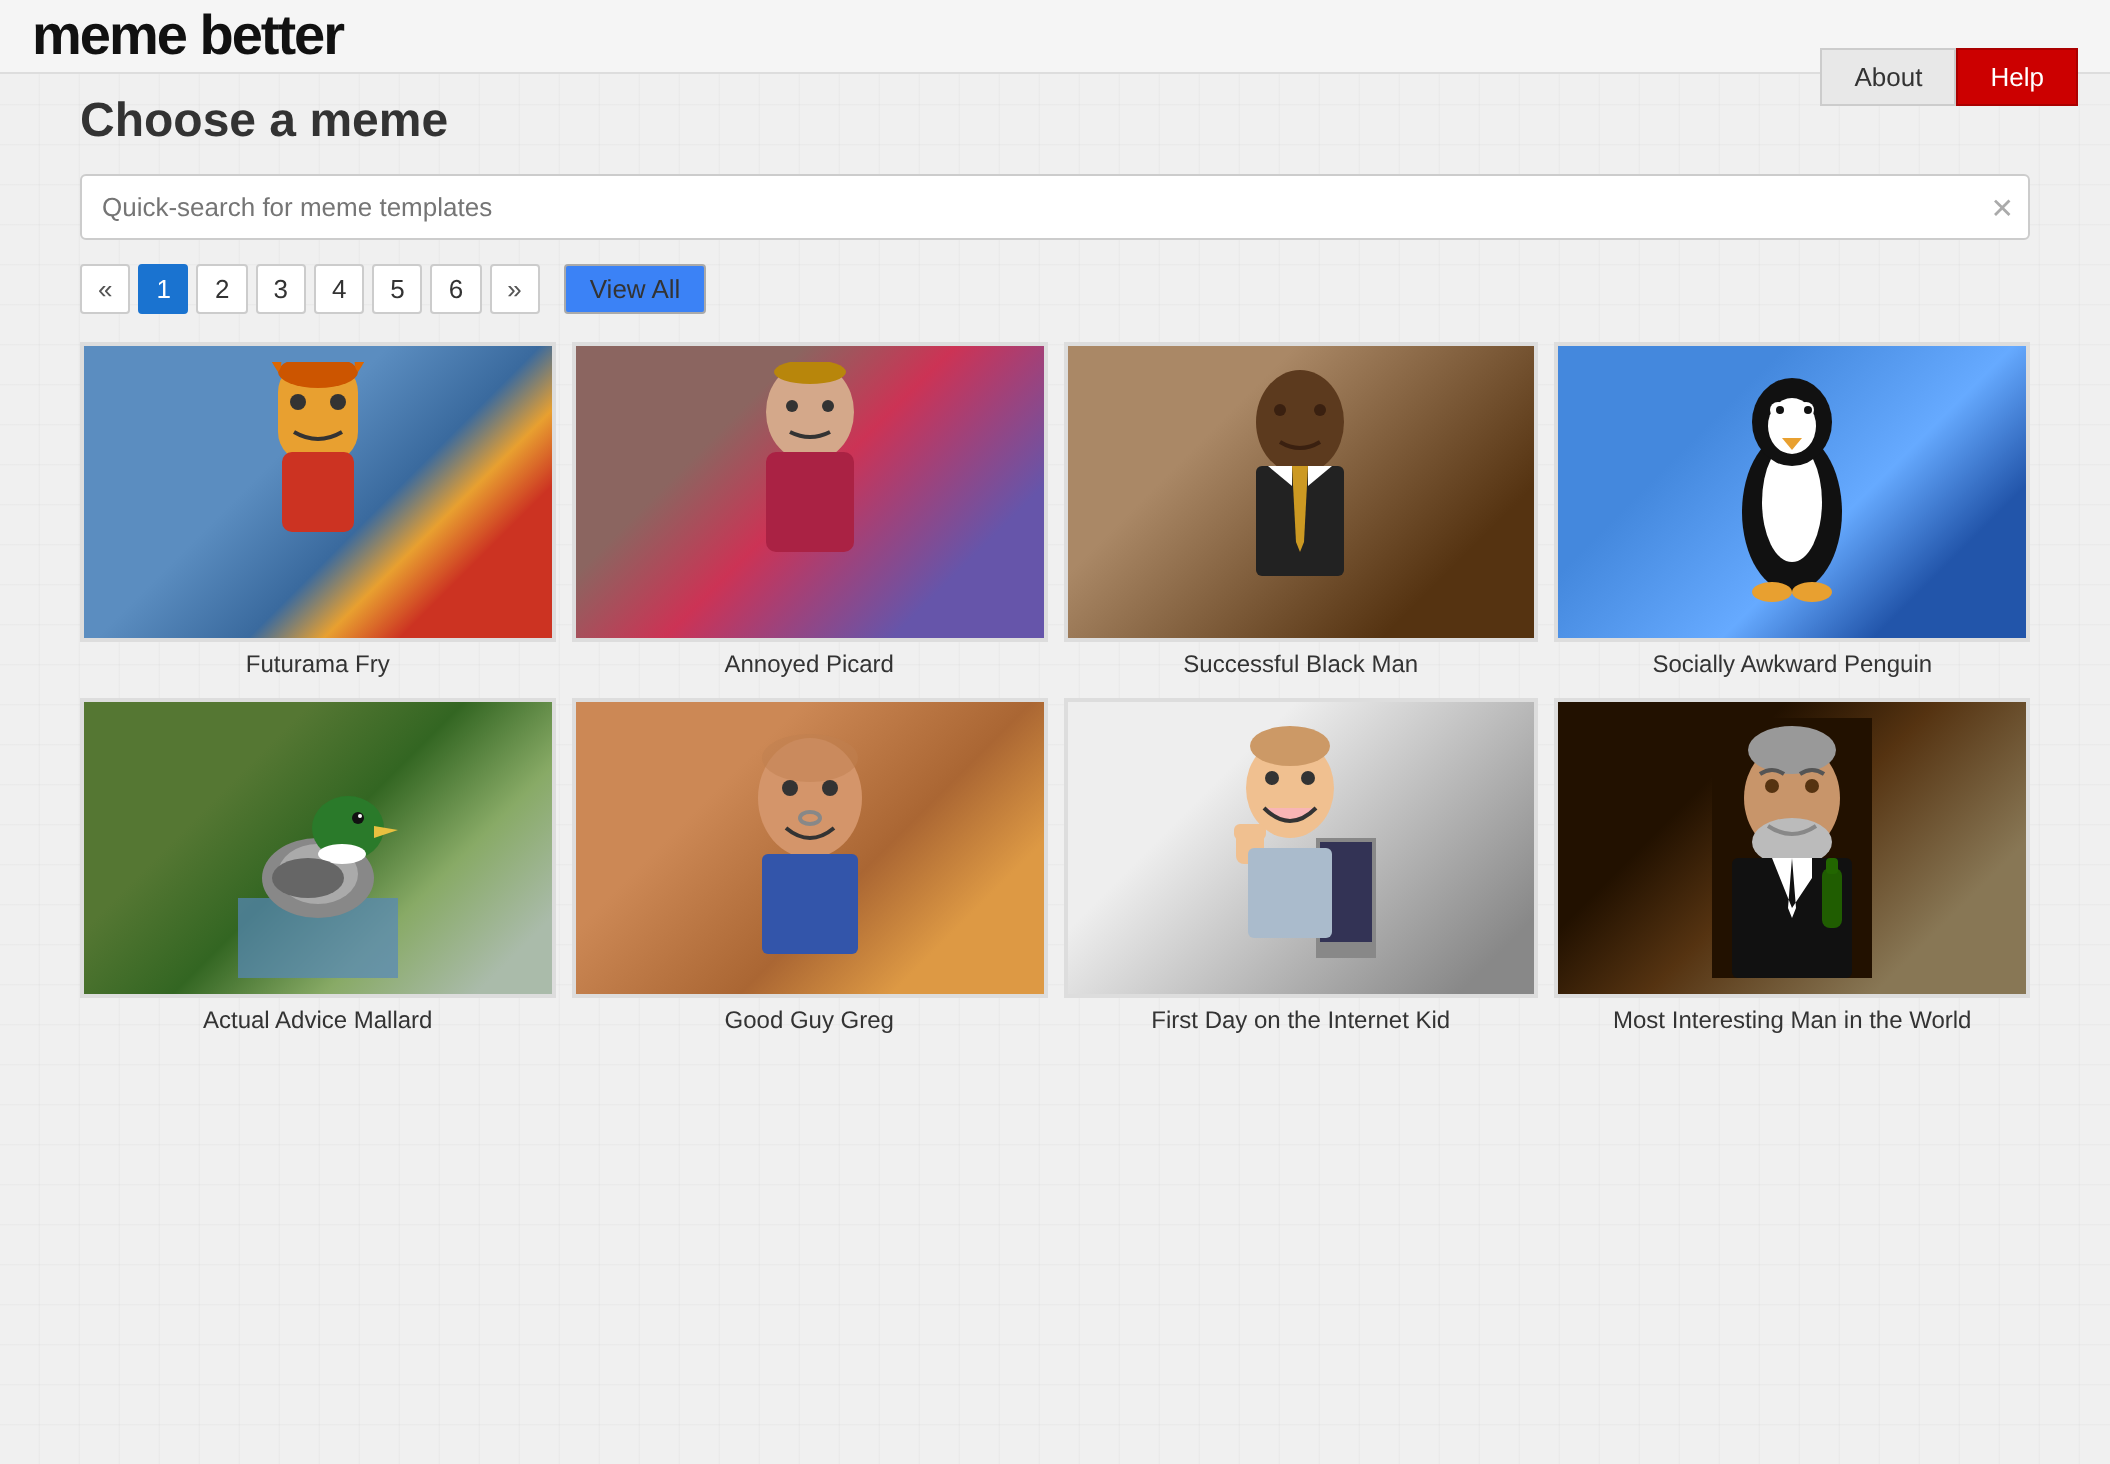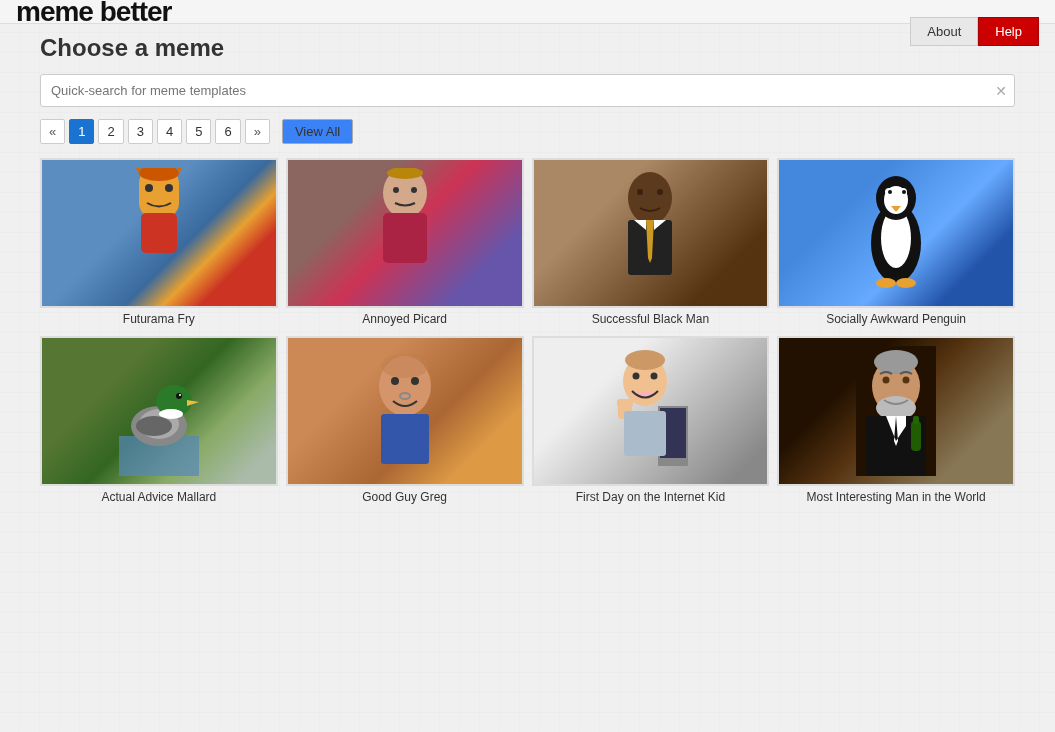--- a/index.html
+++ b/index.html
@@ -20,21 +20,21 @@
       min-height: 732px;
     }
 
     .top-bar {
       background: #f5f5f5;
       border-bottom: 1px solid #ddd;
       display: flex;
       justify-content: space-between;
       align-items: center;
       padding: 0 16px;
-      height: 24px;
+      height: 37px;
     }
 
     .site-title {
       font-size: 28px;
       font-weight: 900;
       color: #111;
       letter-spacing: -1px;
     }
 
     .nav-buttons {

